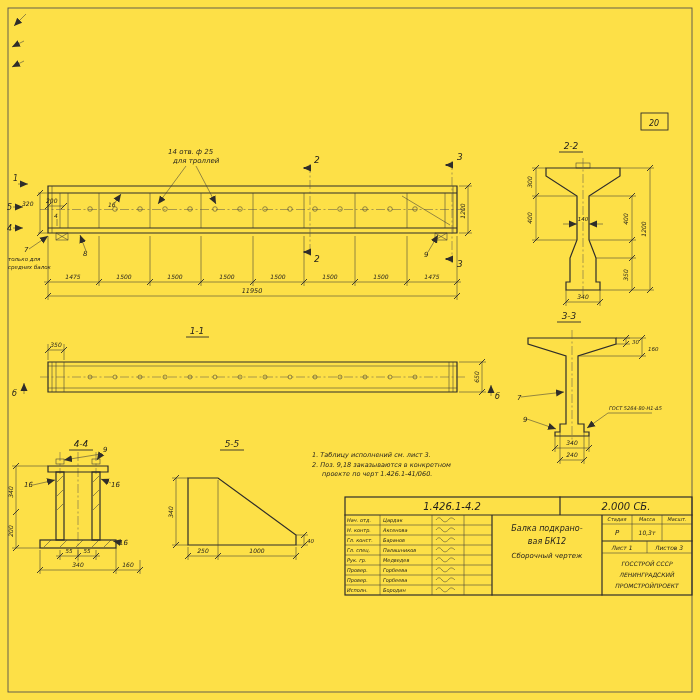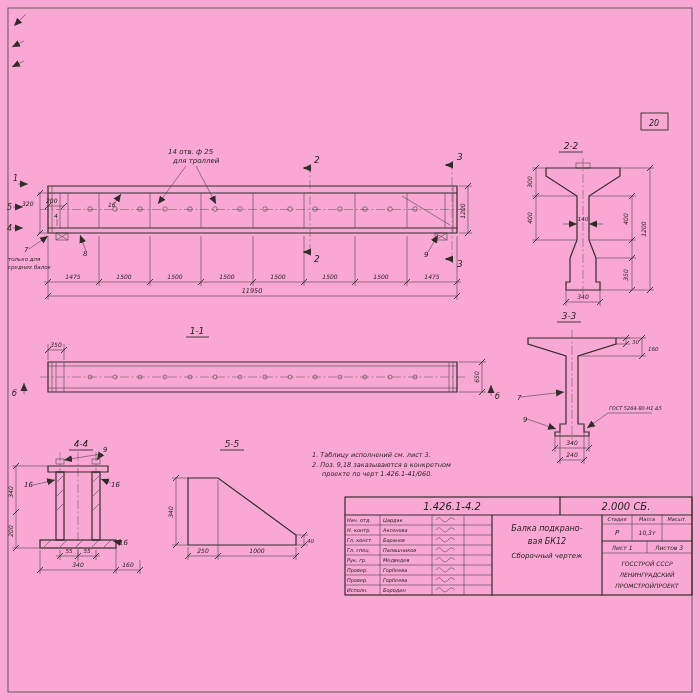--- a/index.html
+++ b/index.html
@@ -1,16 +1,16 @@
 <!DOCTYPE html>
 <html><head>
 <meta charset="utf-8">
 <style>
   html,body{margin:0;padding:0;background:#e6e5e1;}
-  .sheet{position:relative;width:700px;height:700px;background:#f9a8d4;overflow:hidden;}
+  .sheet{position:relative;width:700px;height:700px;background:#fde047;overflow:hidden;}
   svg{display:block;}
   .ln{stroke:#2f2d2a;stroke-width:1.2;fill:none;stroke-linecap:square;}
   .md{stroke:#2f2d2a;stroke-width:0.9;fill:none;}
   .tn{stroke:#3d3b38;stroke-width:0.55;fill:none;}
   .tk{stroke:#2f2d2a;stroke-width:0.9;fill:none;}
   .cl{stroke:#55524e;stroke-width:0.5;fill:none;stroke-dasharray:9 2.5 2 2.5;}
   .frame{fill:none;stroke:#55524e;stroke-width:0.9;}
   .thick{stroke:#2f2d2a;stroke-width:1.8;fill:none;}
   text{font-family:"DejaVu Sans",sans-serif;fill:#201e1c;font-style:italic;}
   .t5{font-size:5px}.t55{font-size:5.5px}.t6{font-size:6px}.t65{font-size:6.5px}

